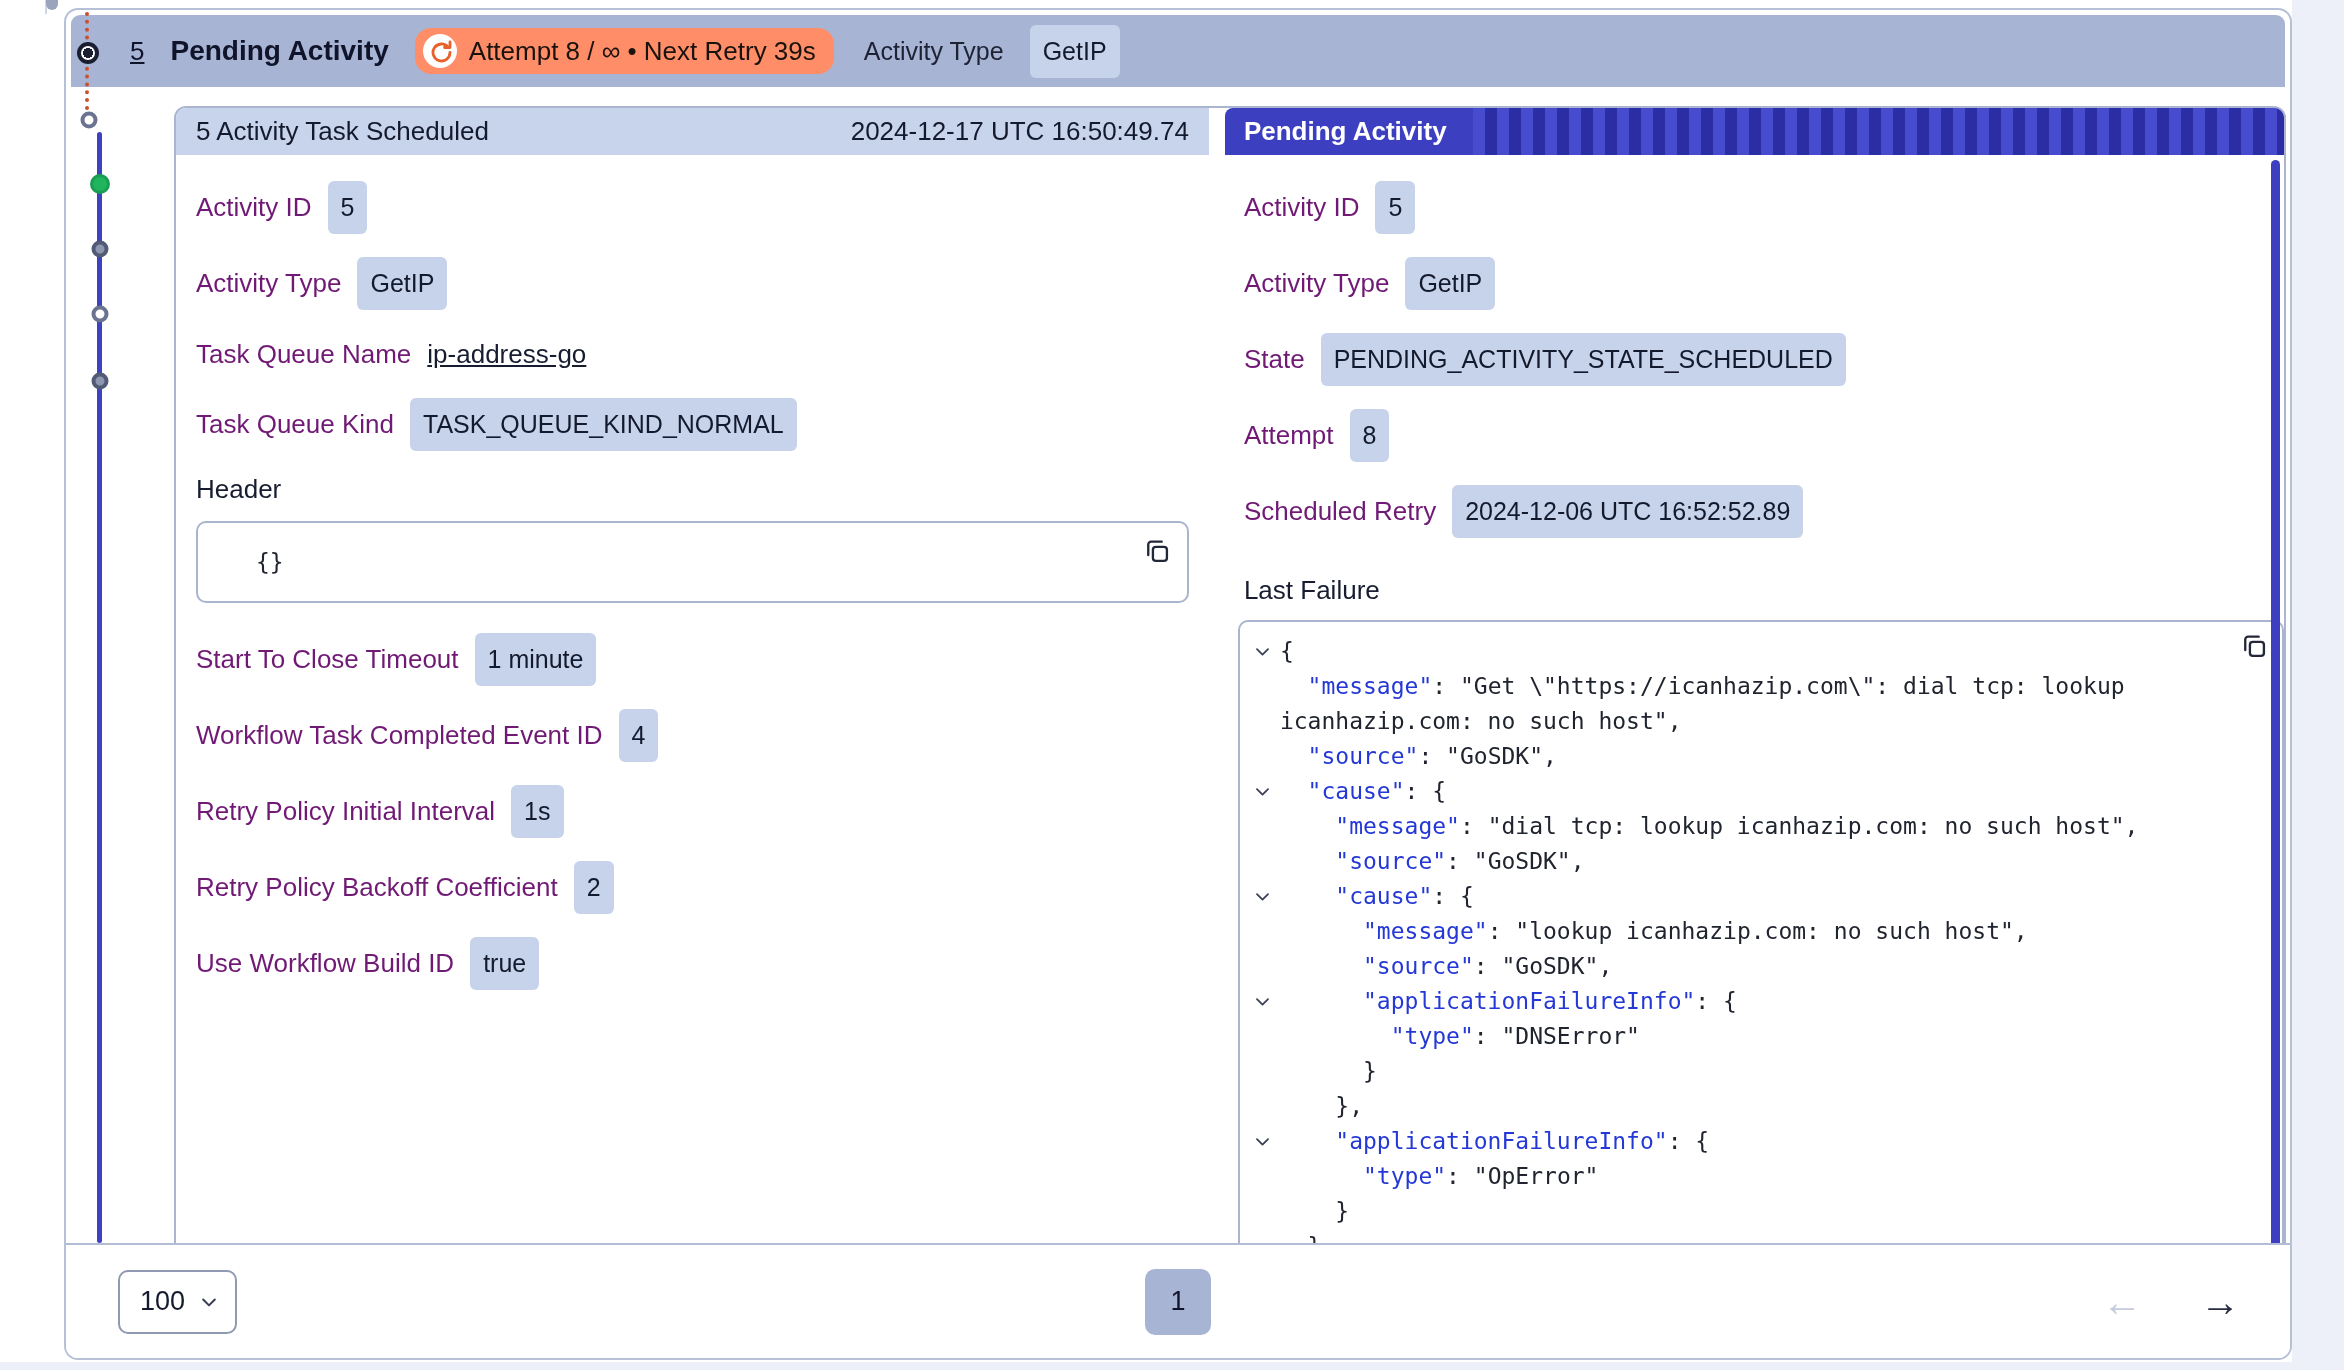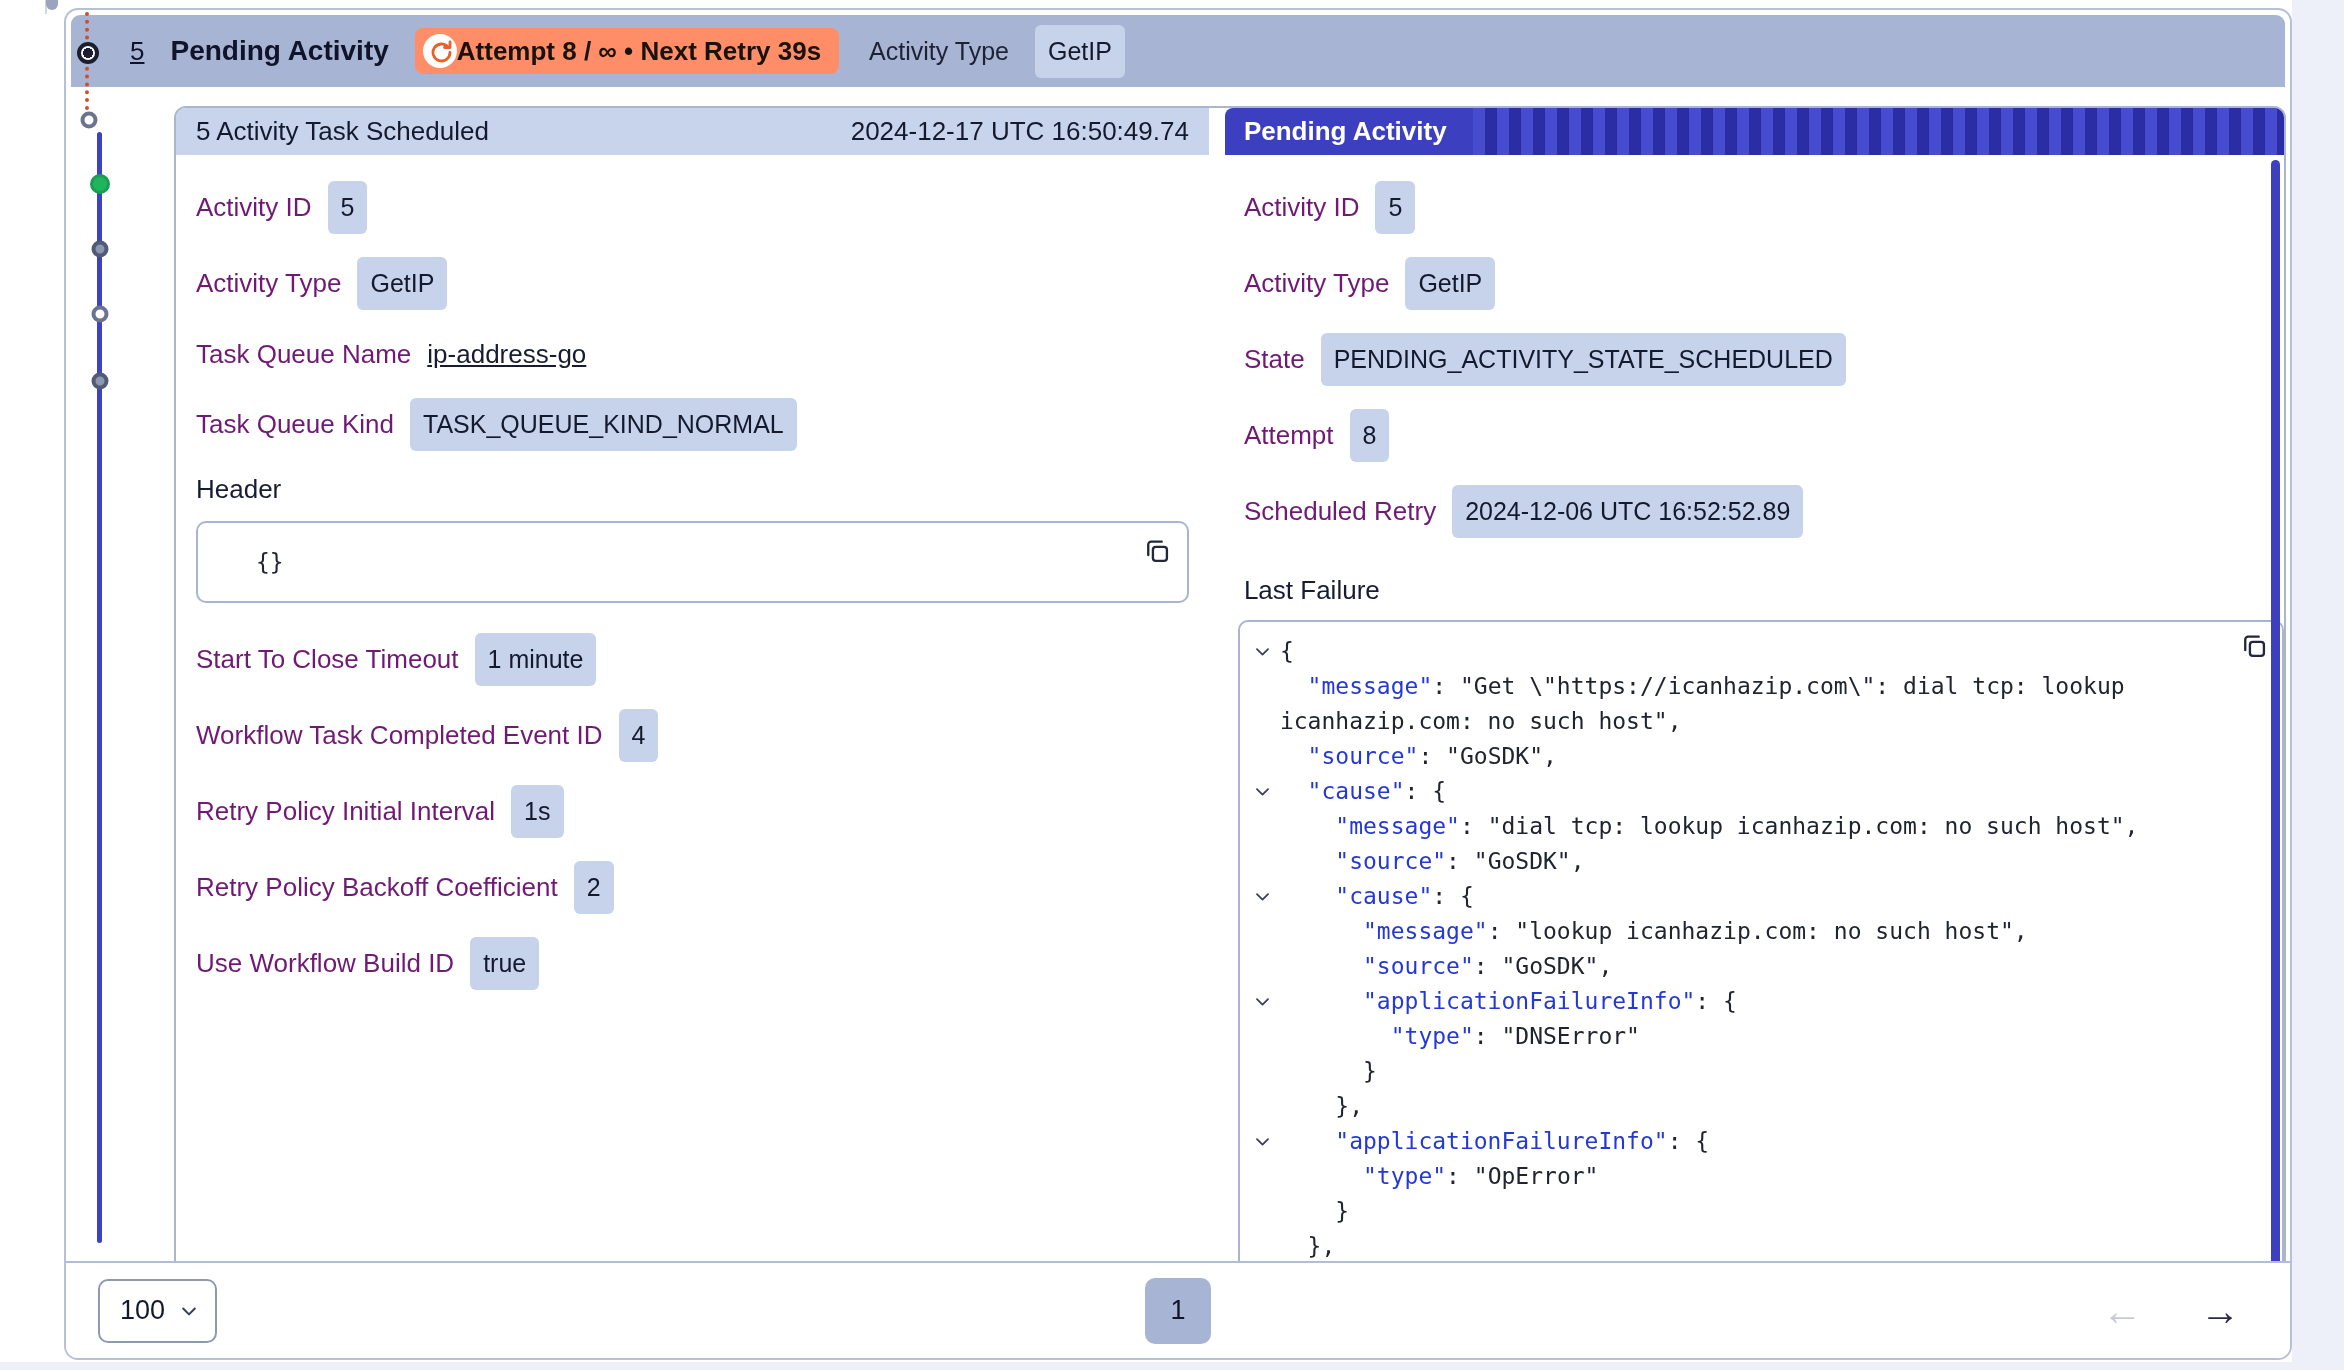--- a/index.html
+++ b/index.html
@@ -11,22 +11,22 @@
   .prev-card-edge { position:absolute; left:45px; top:0; width:2px; height:14px; background:#cfd6e4; }
 
   .card { position:absolute; left:64px; top:8px; width:2228px; height:1352px; background:#fff;
           border:2px solid #b6c1d8; border-radius:14px; display:flex; flex-direction:column; overflow:hidden; }
 
   
   .event-header { height:72px; margin:5px 5px 0 5px; background:#a8b4d3; border-radius:9px 9px 0 0;
                   display:flex; align-items:center; padding-left:59px; gap:26px; flex:0 0 auto; cursor:pointer; }
   .event-id { font-size:26px; color:#10142a; text-decoration:underline; font-weight:500; cursor:pointer; }
   .event-title { font-size:28px; font-weight:700; color:#10142a; }
-  .retry-badge { display:flex; align-items:center; background:#ff8d68; border-radius:8px;
-                 height:46px; padding:0 18px 0 8px; font-size:26px; color:#1a130d; font-weight:700; white-space:nowrap; }
+  .retry-badge { display:flex; align-items:center; gap:12px; background:#ff8d68; border-radius:16px;
+                 height:46px; padding:0 18px 0 8px; font-size:26px; color:#1a130d; font-weight:400; white-space:nowrap; }
   .retry-icon-circle { width:34px; height:34px; border-radius:50%; background:#fff; display:flex; align-items:center; justify-content:center; }
   .atype-label { font-size:25px; color:#1d2235; margin-left:4px; }
   .badge { background:#c6d3ea; border-radius:6px; padding:12px 13px; font-size:25px; color:#141a2e; white-space:nowrap; }
 
   
   .content { flex:1 1 auto; min-height:0; overflow:hidden; padding:19px 4px 0 76px;margin-left:32px; }
   .detail-card { position:relative; height:1400px; border:2px solid #aab6d0; border-radius:12px;
                  display:flex; overflow:hidden; background:#fff; }
   .col-left { width:49%; flex:0 0 auto; display:flex; flex-direction:column; }
   .col-gap { width:16px; flex:0 0 auto; }
@@ -59,22 +59,22 @@
   .json-line { display:flex; line-height:35px; font-family:"DejaVu Sans Mono", monospace; font-size:23px; color:#20242f; }
   .json-gutter { width:34px; flex:0 0 auto; display:flex; align-items:center; justify-content:center; cursor:pointer; }
   .json-code { white-space:pre; }
   .tok-k { color:#2438d6; }
   .tok-s { color:#20242f; }
   .tok-p { color:#20242f; }
 
   .detail-scrollbar { position:absolute; right:4px; top:52px; bottom:6px; width:9px; background:#3c40c0; border-radius:5px; cursor:pointer; }
 
   
-  .pagination { flex:0 0 auto; height:97px; border-top:2px solid #b2bdd5; display:flex; align-items:center;
-                padding:0 50px 0 32px; position:relative; background:#fff; }
+  .pagination { flex:0 0 auto; height:115px; border-top:2px solid #b2bdd5; display:flex; align-items:center;
+                padding:0 50px 0 52px; position:relative; background:#fff; }
   .per-page { display:flex; align-items:center; gap:14px; border:2px solid #8f9ab2; border-radius:10px; height:64px;
               padding:0 16px 0 20px; font-size:27px; color:#141a2e; background:#fff; cursor:pointer; }
   .page-btn { position:absolute; left:50%; transform:translateX(-50%); width:66px; height:66px; background:#a8b4d3;
               border-radius:10px; display:flex; align-items:center; justify-content:center; font-size:27px;
               color:#10142a; border:none; cursor:pointer; }
   .nav-arrows { margin-left:auto; display:flex; gap:58px; font-size:40px; }
   .arrow { cursor:pointer; line-height:1; }
   .arrow-prev { color:#c3cbdd; }
   .arrow-next { color:#272c40; }
 

